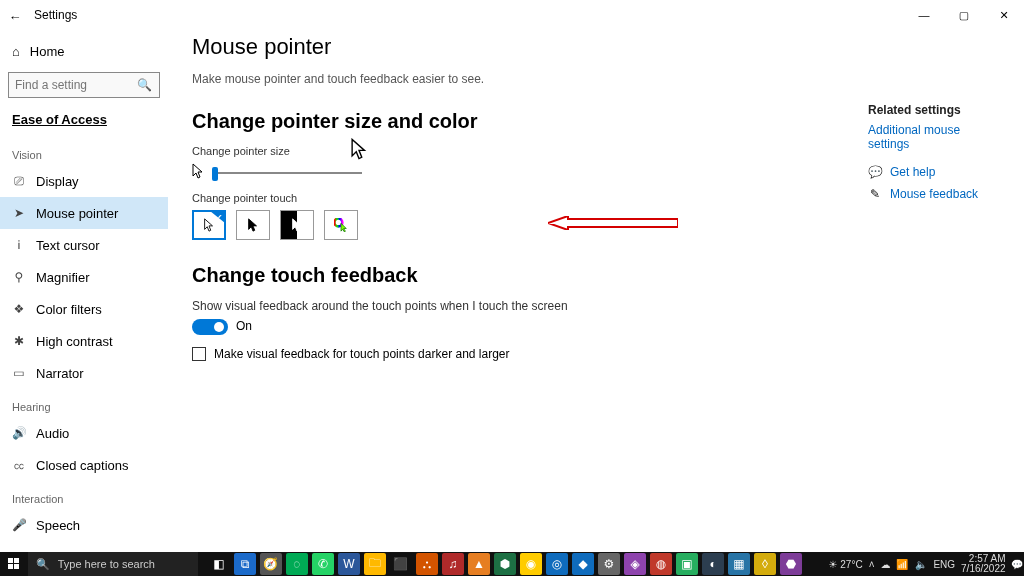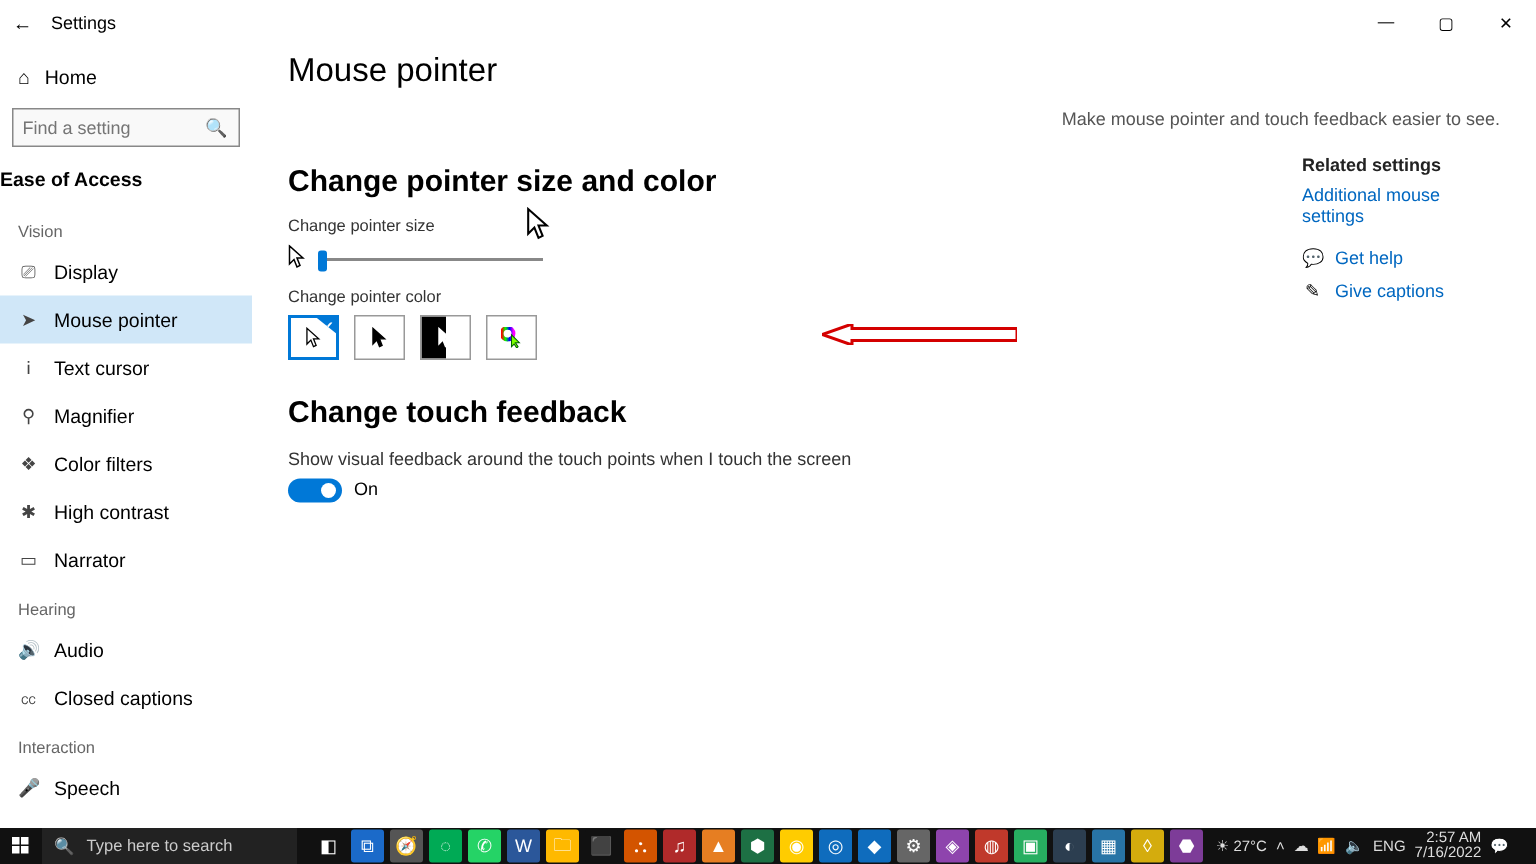--- a/index.html
+++ b/index.html
@@ -17,30 +17,30 @@
   
   .shell { position:absolute; top:30px; bottom:24px; left:0; right:0; display:flex; }
   .sidebar { width:168px; background:#fff; border-right:0; font-size:13px; color:#000; padding-top:6px;}
   .sidebar .home { display:flex; align-items:center; height:30px; padding-left:12px; gap:10px; cursor:pointer;}
   .searchwrap { margin:6px 8px 8px 8px; }
   .searchwrap .searchbox {
     width:100%; height:26px; border:1px solid #888; background:#f9f9f9; font-size:12px; padding:0 24px 0 6px; color:#555;
   }
   .searchwrap { position:relative; }
   .searchwrap .sicn { position:absolute; right:8px; top:50%; transform:translateY(-50%); font-size:12px; color:#777; }
-  .sidebar .easeheader { font-weight:600; font-size:13px; padding:6px 12px 10px 0; }
+  .sidebar .easeheader { font-weight:600; font-size:13px; padding:6px 12px 10px 12px;text-decoration:underline; }
   .group-title { color:#666; font-size:11px; padding:12px 12px 4px 12px; }
   .navitem { display:flex; align-items:center; height:32px; padding-left:12px; gap:10px; cursor:pointer; font-size:13px;}
   .navitem .icn { width:14px; text-align:center; font-size:12px; color:#444; }
   .navitem.selected { background:#d0e7f8; }
 
   
   .content { flex:1; position:relative; padding:4px 24px 0 24px; }
   .content h1 { font-size:22px; font-weight:400; margin-bottom:12px; }
-  .content .descr { font-size:12px; color:#555; margin-bottom:24px;text-align:right; }
+  .content .descr { font-size:12px; color:#555; margin-bottom:24px; }
   .content h2 { font-size:20px; font-weight:600; margin-bottom:12px; }
   .content .sublabel { font-size:11px; color:#333; margin-bottom:6px; display:block; }
   .sliderrow { display:flex; align-items:center; gap:8px; margin-bottom:10px; }
   .sliderrow .curicon { font-size:13px; color:#000; }
   .sliderrow .track { width:150px; height:2px; background:#888; position:relative; }
   .sliderrow .track .thumb { position:absolute; top:-5px; left:0; width:6px; height:14px; background:#0078d7; border-radius:2px; }
   .floatingcursor { position:absolute; font-size:15px; color:#000; }
 
   .colortiles { display:flex; gap:10px; margin-top:4px; margin-bottom:24px; }
   .tile { width:34px; height:30px; border:1px solid #999; display:flex; align-items:center; justify-content:center; position:relative; cursor:pointer; }
@@ -73,21 +73,21 @@
 
   
   .taskbar {
     position:absolute; bottom:0; left:0; right:0; height:24px; background:#111; color:#fff;
     display:flex; align-items:center; font-size:11px;
   }
   .taskbar .start { width:28px; height:24px; display:flex; align-items:center; justify-content:center; cursor:pointer;}
   .taskbar .searcharea { display:flex; align-items:center; background:#222; height:24px; width:170px; padding-left:8px; color:#ccc; gap:8px;}
   .taskbar .tbicons { display:flex; align-items:center; gap:4px; margin-left:10px;}
   .taskbar .tbicons .ti { width:22px; height:22px; display:flex; align-items:center; justify-content:center; font-size:12px; cursor:pointer; border-radius:2px;}
-  .taskbar .tray { margin-left:auto; display:flex; align-items:center; gap:6px; padding-right:18px; color:#ddd; font-size:10px;}
+  .taskbar .tray { margin-left:auto; display:flex; align-items:center; gap:6px; padding-right:0; color:#ddd; font-size:10px;}
   .taskbar .tray .clock { text-align:right; line-height:1; }
 </style>
 </head>
 <body>
 
 <div class="titlebar">
   <div class="back">←</div>
   <div class="label">Settings</div>
   <div class="window-buttons">
     <div>―</div>
@@ -180,21 +180,21 @@
       <div class="track">
           <div class="thumb"></div>
         </div>
     </div>
     <div class="floatingcursor" style="top:108px;left:182px;">
       <svg width="18" height="22" viewBox="0 0 12 16">
           <path d="M1 1 L1 13 L4 10 L6 15 L8 14 L6 9 L10 9 Z" fill="#fff" stroke="#000" stroke-width="1"></path>
         </svg>
     </div>
 
-    <span class="sublabel">Change pointer color</span>
+    <span class="sublabel">Change pointer touch</span>
     <div class="colortiles">
       <div class="tile selected">
         <svg viewBox="0 0 12 16">
             <path d="M1 1 L1 13 L4 10 L6 15 L8 14 L6 9 L10 9 Z" fill="#fff" stroke="#000" stroke-width="1"></path>
           </svg>
       </div>
       <div class="tile tile-black">
         <svg viewBox="0 0 12 16">
             <path d="M1 1 L1 13 L4 10 L6 15 L8 14 L6 9 L10 9 Z" fill="#000" stroke="#000" stroke-width="1"></path>
           </svg>
@@ -227,31 +227,35 @@
     </div>
 
     <h2>Change touch feedback</h2>
     <span class="sublabel" style="font-size:12px;">Show visual feedback around the touch points when I touch the screen</span>
     <div class="toggle-row">
       <div class="toggle">
           <div class="knob"></div>
         </div>
       <span>On</span>
     </div>
+    <div class="checkrow">
+      <div class="cb"></div>
+      <span>Make visual feedback for touch points darker and larger</span>
+    </div>
 
     <div class="rightcol">
       <div class="rh">Related settings</div>
       <a>Additional mouse settings</a>
       <div class="rlink">
         <span class="ric">💬</span>
         <span>Get help</span>
       </div>
       <div class="rlink">
         <span class="ric">✎</span>
-        <span>Give captions</span>
+        <span>Mouse feedback</span>
       </div>
     </div>
   </div>
 </div>
 
 <div class="taskbar">
   <div class="start">
     <svg width="12" height="12" viewBox="0 0 12 12">
       <rect x="0" y="0" width="5" height="5" fill="#fff"></rect>
         <rect x="6" y="0" width="5" height="5" fill="#fff"></rect>

